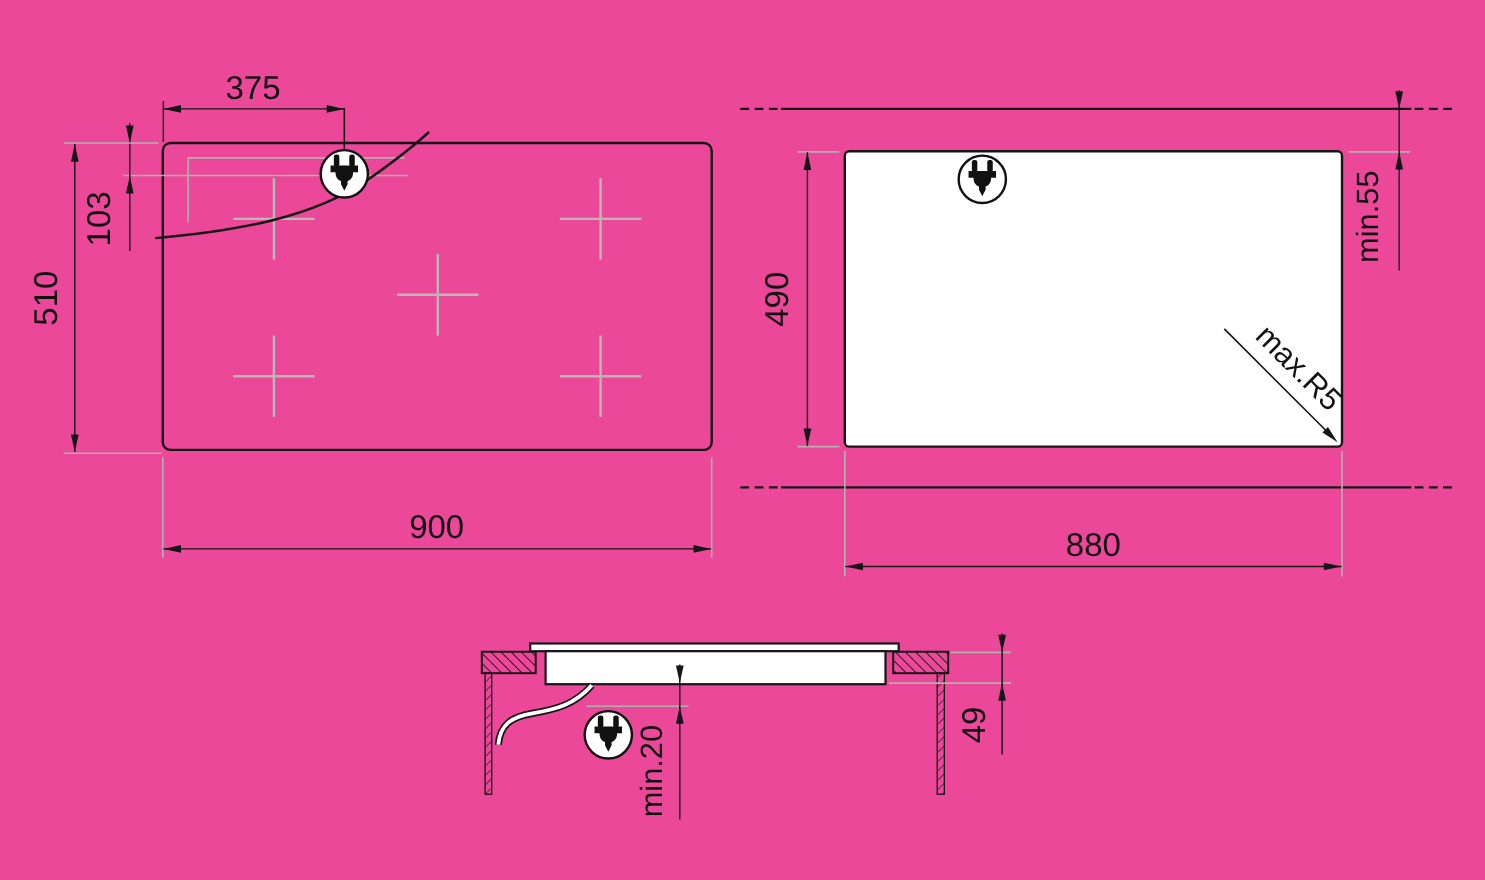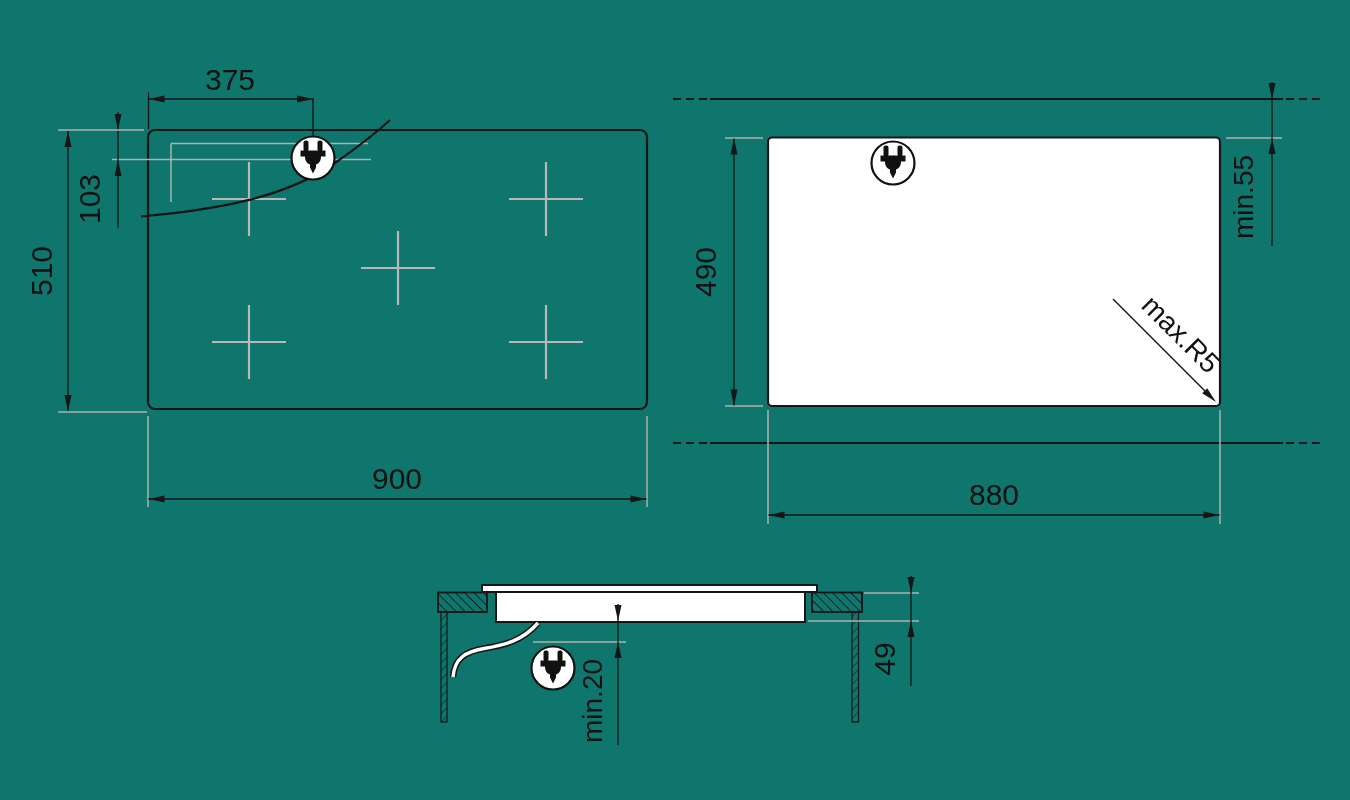--- a/index.html
+++ b/index.html
@@ -1,16 +1,16 @@
 <!DOCTYPE html>
 <html><head>
 <meta charset="utf-8">
 <style>
   html,body{margin:0;padding:0;background:#ffffff;}
-  .page{position:relative;width:1350px;height:800px;background:#0f766e;overflow:hidden;}
+  .page{position:relative;width:1350px;height:800px;background:#ec4899;overflow:hidden;}
   svg{position:absolute;left:0;top:0;}
   text{font-family:"Liberation Sans", sans-serif;fill:#111;}
   .dimnum{font-size:30px;}
   .dimtxt{font-size:28px;}
 </style>
 </head>
 <body>
 
 <div class="page">
 <svg width="1350" height="800" viewBox="0 0 1350 800">

